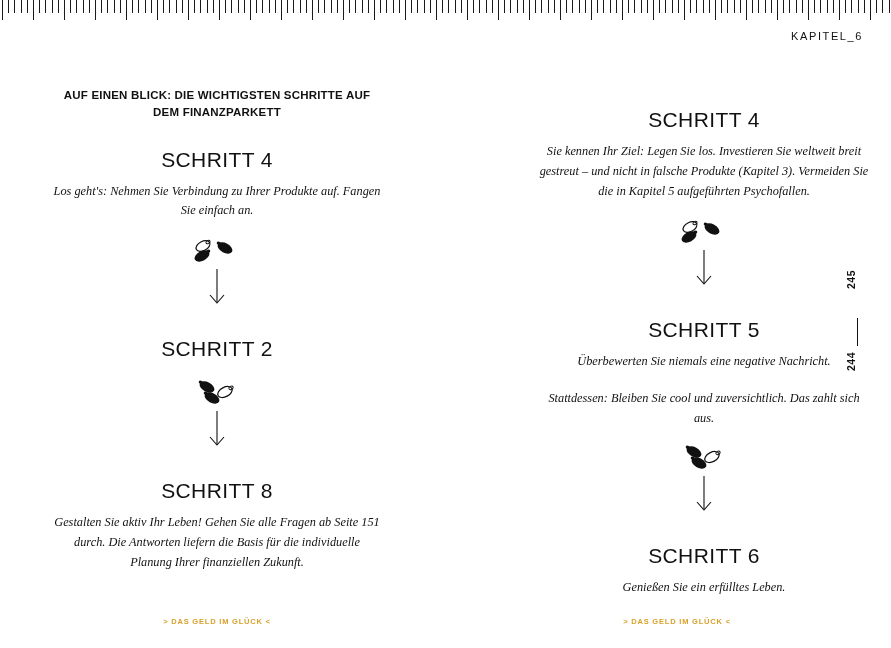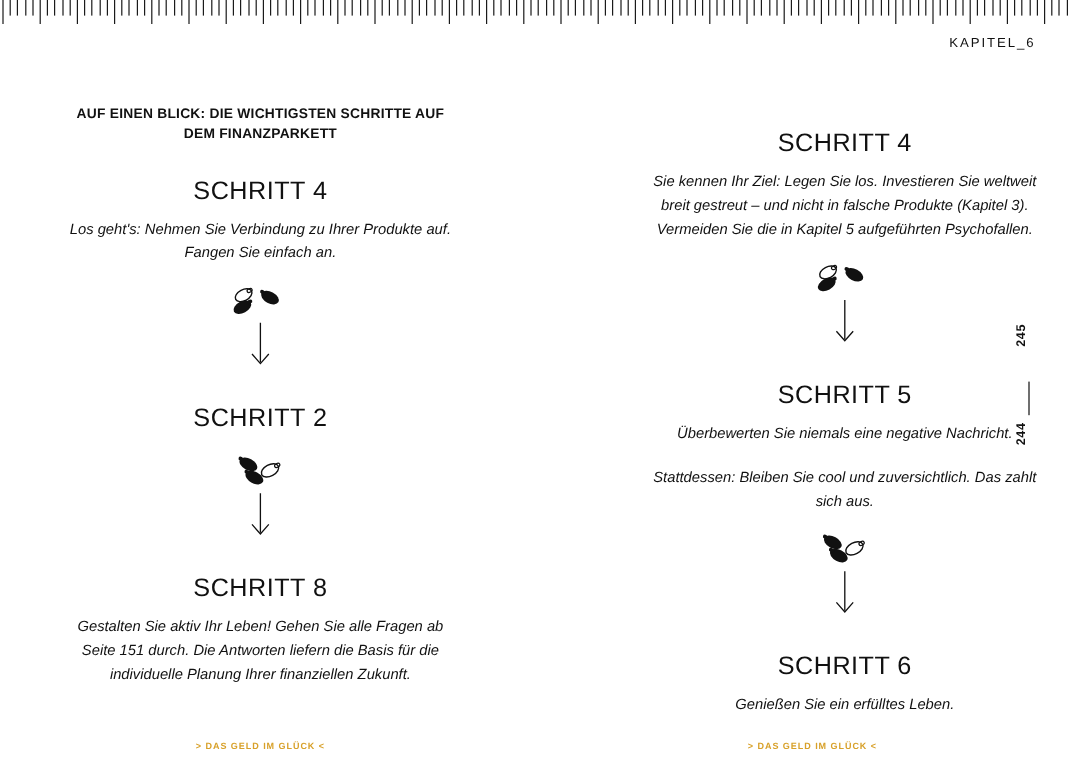--- a/index.html
+++ b/index.html
@@ -110,21 +110,21 @@
     font-weight: normal;
     font-size: 21px;
     text-align: center;
     letter-spacing: 0.4px;
     color: #111111;
     margin: 26px 0 10px 0;
   }
   .step-title.first { margin-top: 26px; }
 
   .step-body {
-    font-family: Liberation Sans, sans-serif;
+    font-family: Liberation Serif, serif;
     font-style: italic;
     font-size: 12.3px;
     line-height: 1.62;
     text-align: center;
     color: #111111;
     margin: 0;
   }
   .step-body + .step-body { margin-top: 17px; }
 
   

